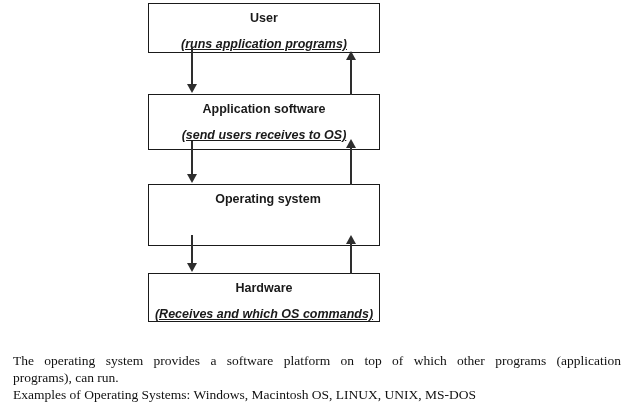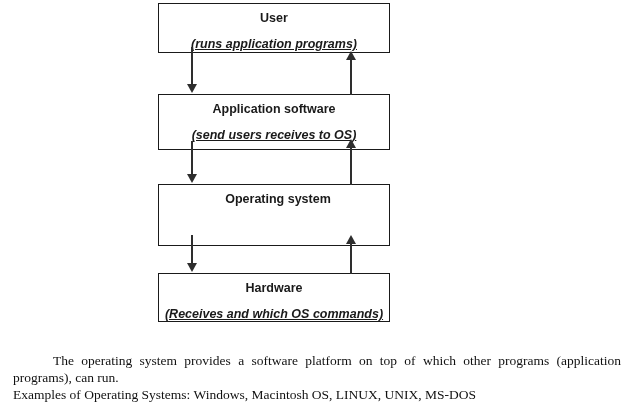--- a/index.html
+++ b/index.html
@@ -2,21 +2,21 @@
 <html><head>
 <meta charset="utf-8">
 <style>
   html,body { margin:0; padding:0; background:#ffffff; }
   .canvas {
     position:relative; width:628px; height:411px; background:#ffffff;
     font-family:"Liberation Sans", sans-serif; overflow:hidden;
   }
   
   .box {
-    position:absolute; left:158px; width:232px; box-sizing:border-box;
+    position:absolute; left:148px; width:232px; box-sizing:border-box;
     border:1.5px solid #1a1a1a; background:#ffffff; text-align:center;
   }
   .box-title { font-weight:bold; font-size:12.5px; line-height:15px; margin-top:7px; color:#1a1a1a; }
   .box-sub   { font-style:italic; font-weight:bold; font-size:12.5px; line-height:15px; margin-top:11px; color:#1a1a1a;text-decoration:underline; }
   .b1 { top:3px;   height:50px; }
   .b2 { top:94px;  height:56px; }
   .b3 { top:184px; height:62px;padding-left:8px; }
   .b4 { top:273px; height:49px; }
   
   .arrow { position:absolute; width:10px; }
@@ -31,21 +31,21 @@
   .d2 { left:187px; top:141px; height:42px; }
   .d3 { left:187px; top:235px; height:37px; }
   .u1 { left:346px; top:51px;  height:44px; }
   .u2 { left:346px; top:139px; height:46px; }
   .u3 { left:346px; top:235px; height:39px; }
   
   .footer {
     position:absolute; left:13px; top:352px; width:608px;
     font-family:"Liberation Serif", serif; font-size:13.5px; line-height:17px; color:#111111;
   }
-  .footer .line-justified { text-align:justify; text-align-last:justify;margin-left:40px; }
+  .footer .line-justified { text-align:justify; text-align-last:justify; }
   .footer .line-plain { text-align:left; }
 </style>
 </head>
 <body>
 
 <div class="canvas">
 
   <div class="box b1">
     <div class="box-title">User</div>
     <div class="box-sub">(runs application programs)</div>

